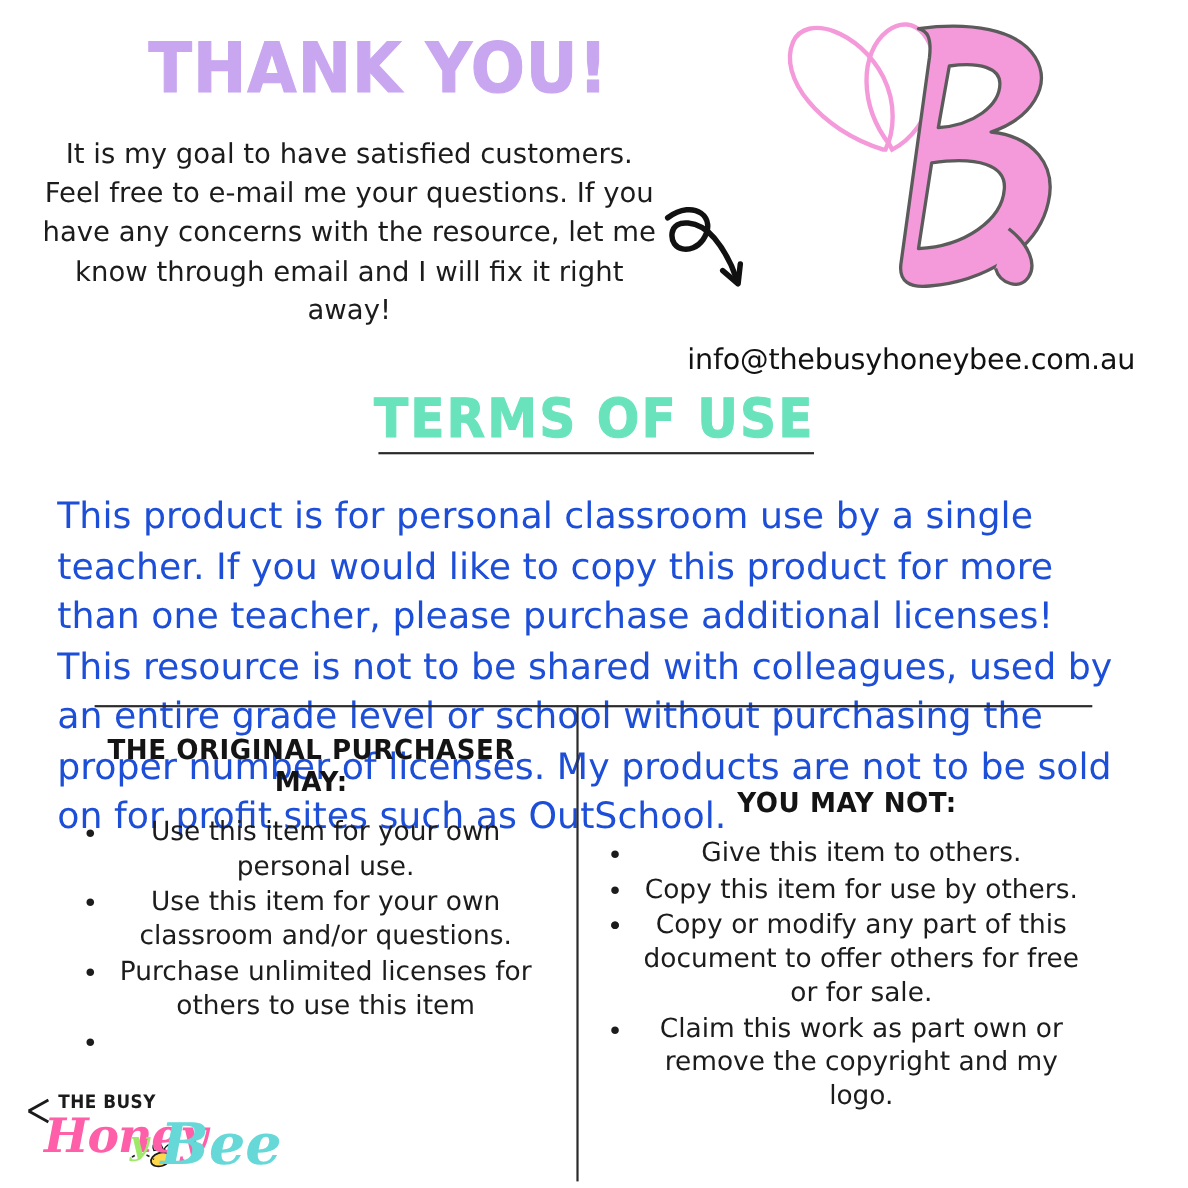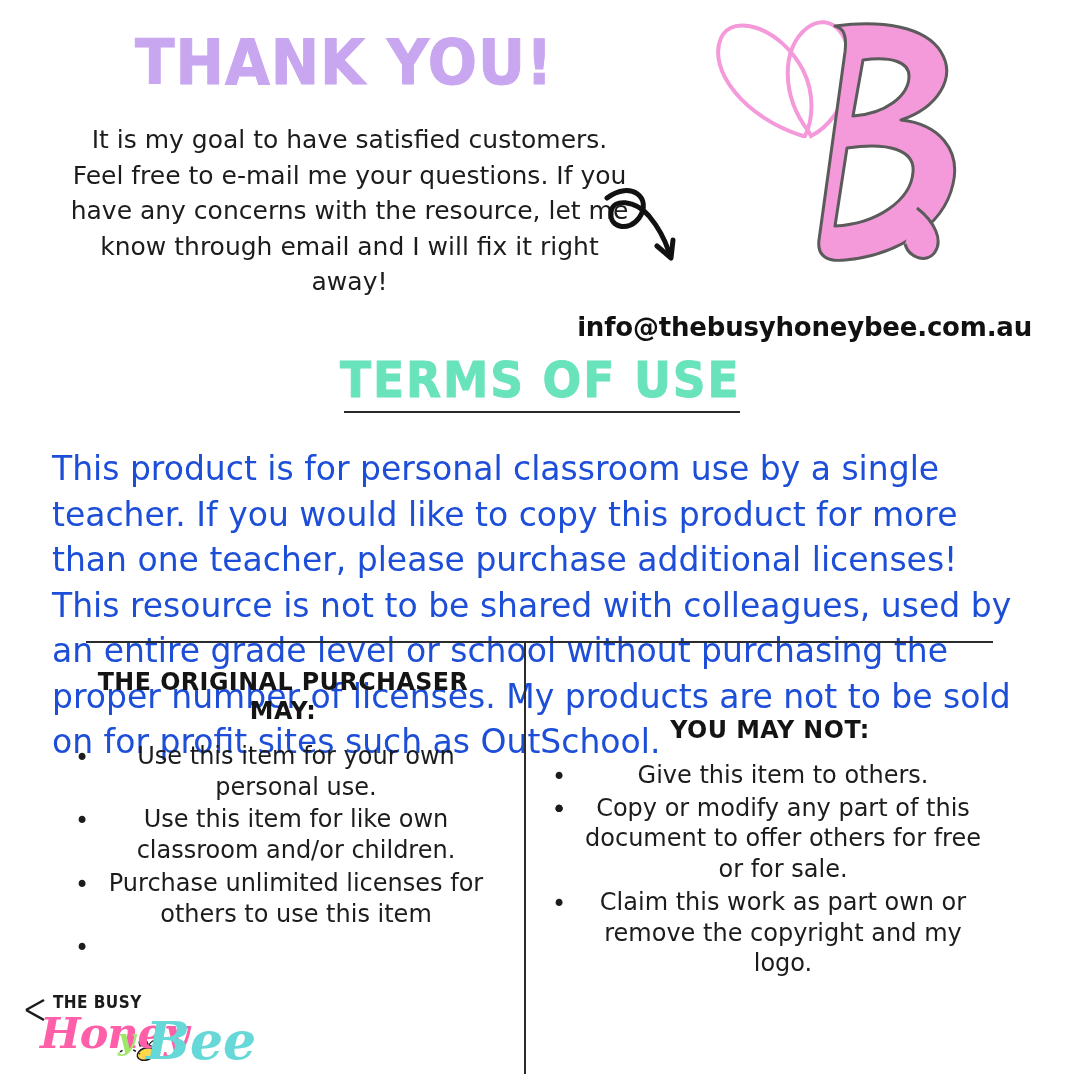--- a/index.html
+++ b/index.html
@@ -31,21 +31,20 @@
   .intro {
     position: absolute;
     left: 35px;
     top: 122px;
     width: 565px;
     text-align: center;
     font-size: 25px;
     line-height: 1.42;
     color: #1c1c1c;
     font-family: "DejaVu Sans", sans-serif;
-    margin-left: 32px;
   }
 
   
   .bee-mark {
     position: absolute;
     right: 95px;
     top: 8px;
     width: 300px;
     height: 290px;
   }
@@ -56,21 +55,21 @@
     top: 178px;
     width: 100px;
     height: 100px;
   }
 
   .email {
     position: absolute;
     right: 48px;
     top: 312px;
     font-size: 26px;
-    font-weight: 700;
+    font-weight: 400;
     color: #111;
     letter-spacing: -0.2px;
     font-family: "DejaVu Sans", sans-serif;
   }
 
   
   .terms-head-wrap {
     position: absolute;
     left: 0;
     top: 352px;
@@ -256,31 +255,31 @@
 
 <div class="terms-body">This product is for personal classroom use by a single teacher. If you would like to copy this product for more than one teacher, please purchase additional licenses! This resource is not to be shared with colleagues, used by an entire grade level or school without purchasing the proper number of licenses. My products are not to be sold on for profit sites such as OutSchool.</div>
 
 <div class="hrule"></div>
 <div class="vrule"></div>
 
 <div class="col left">
   <div class="col-title">THE ORIGINAL PURCHASER MAY:</div>
   <ul class="items">
     <li><span class="bullet">•</span><span>Use this item for your own personal use.</span></li>
-    <li><span class="bullet">•</span><span>Use this item for like own classroom and/or children.</span></li>
+    <li><span class="bullet">•</span><span>Use this item for your own classroom and/or questions.</span></li>
     <li><span class="bullet">•</span><span>Purchase unlimited licenses for others to use this item</span></li>
     <li><span class="bullet">•</span></li>
   </ul>
 </div>
 
 <div class="col right">
   <div class="col-title">YOU MAY NOT:</div>
   <ul class="items">
     <li><span class="bullet">•</span><span>Give this item to others.</span></li>
-    <li><span class="bullet">•</span></li>
+    <li><span class="bullet">•</span><span>Copy this item for use by others.</span></li>
     <li><span class="bullet">•</span></li>
     <li><span class="bullet">•</span><span>Copy or modify any part of this document to offer others for free or for sale.</span></li>
     <li><span class="bullet">•</span><span>Claim this work as part own or remove the copyright and my logo.</span></li>
   </ul>
 </div>
 
 <div class="footer-logo">
   <svg viewBox="0 0 215 80" width="215" height="80" style="position:absolute;left:0;top:0" xmlns="http://www.w3.org/2000/svg">
     <g stroke="#1b1b1b" stroke-width="2.5" fill="none">
       <path d="M6 22 L 24 12"></path>

